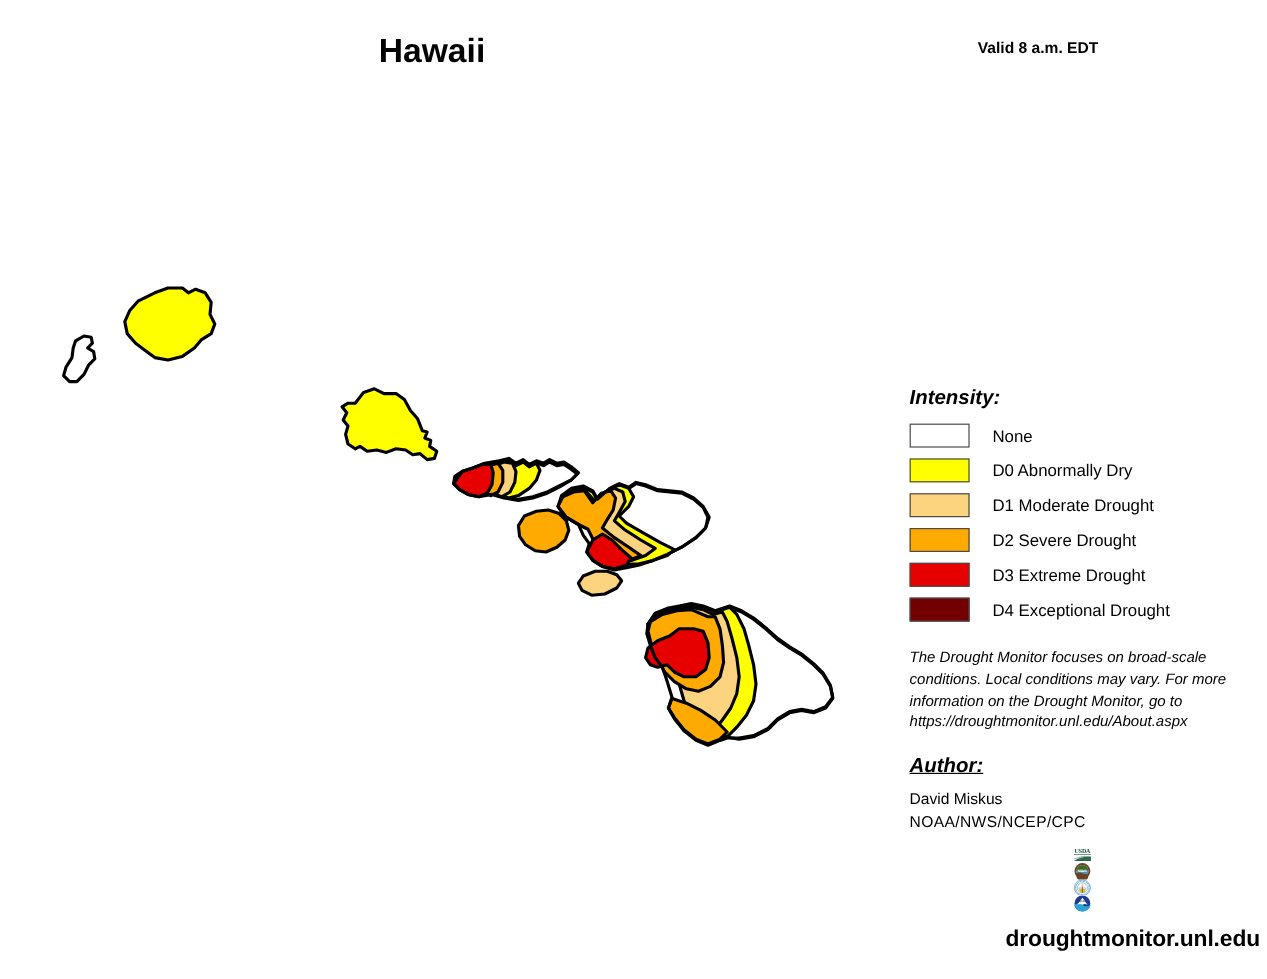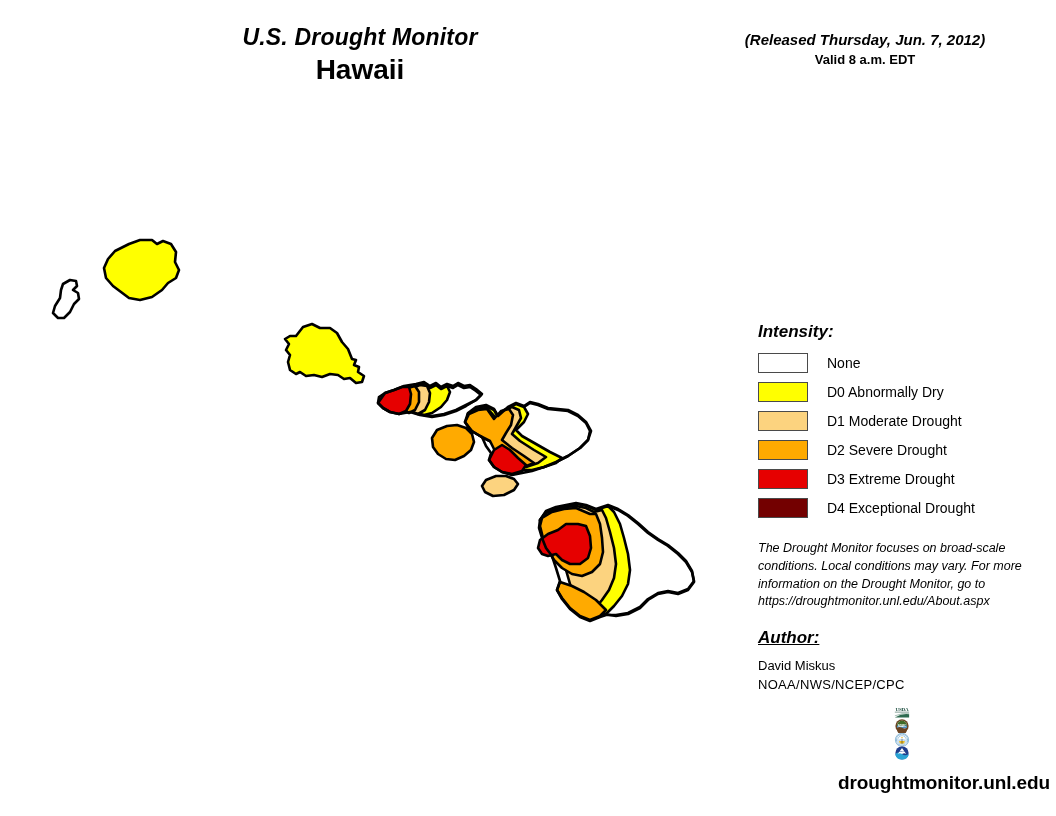--- a/index.html
+++ b/index.html
@@ -38,26 +38,24 @@
          display:flex;align-items:center;justify-content:space-between;flex-direction:column;}
   .logo{height:52px;}
 
   .footer-url{position:absolute;left:750px;top:772px;width:300px;text-align:right;
               font-size:19px;font-weight:bold;letter-spacing:-.1px;}
 </style>
 </head>
 <body>
 
 <div class="title-block">
-  <div class="title-main">U.S. Drought Monitor</div>
   <div class="title-state">Hawaii</div>
 </div>
 
 <div class="date-block">
-  <div class="date-line2">(Released Thursday, Jun. 7, 2012)</div>
   <div class="date-line3">Valid 8 a.m. EDT</div>
 </div>
 
 <svg id="map-svg" width="760" height="600" viewBox="0 0 760 600">
   <g stroke="#000000" stroke-width="2.6" stroke-linejoin="round" fill="none">
 
     <path fill="#FFFFFF" d="M63,164 L70,160 L76,161 L77,166 L73,170 L78,173 L79,179
          L74,184 L70,192 L64,198 L58,198 L53,193 L55,186 L60,178
          L61,170 Z"></path>
 

